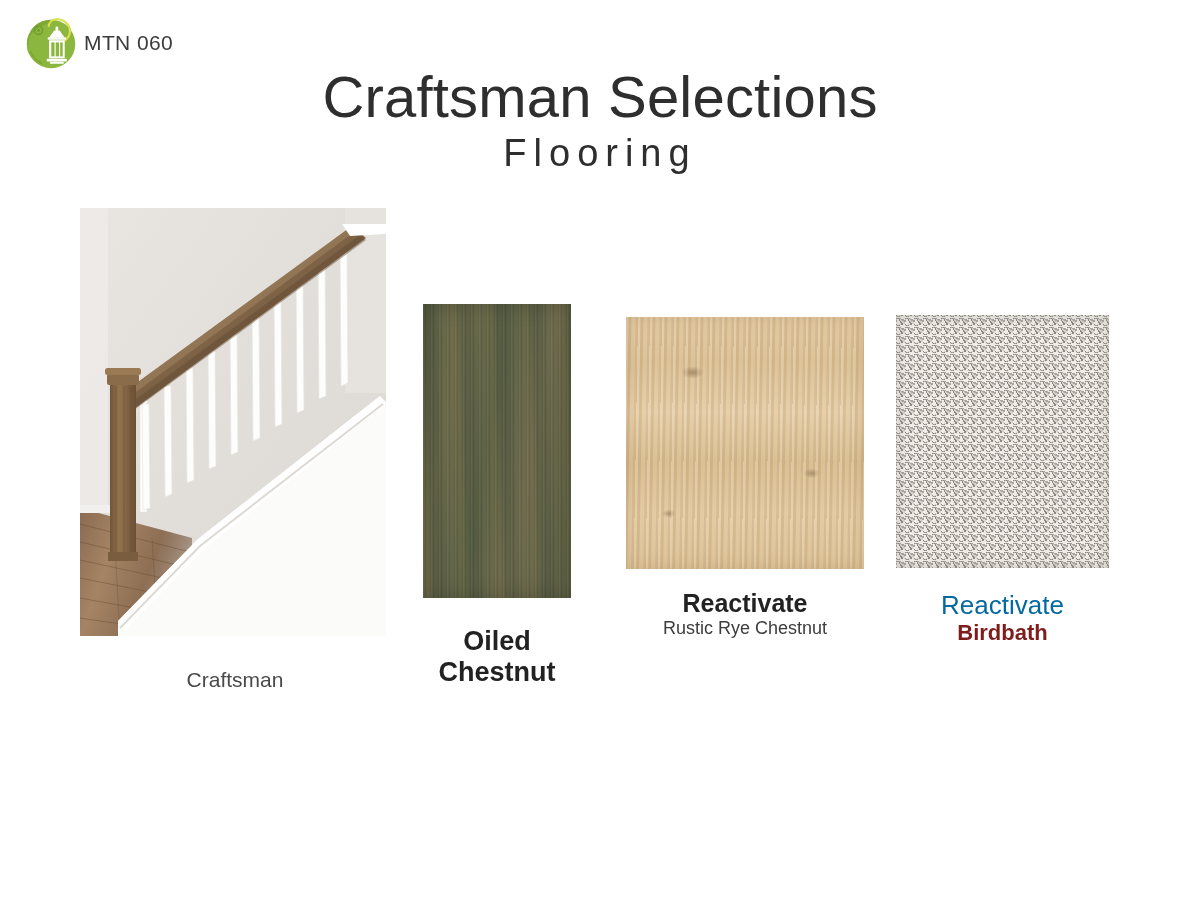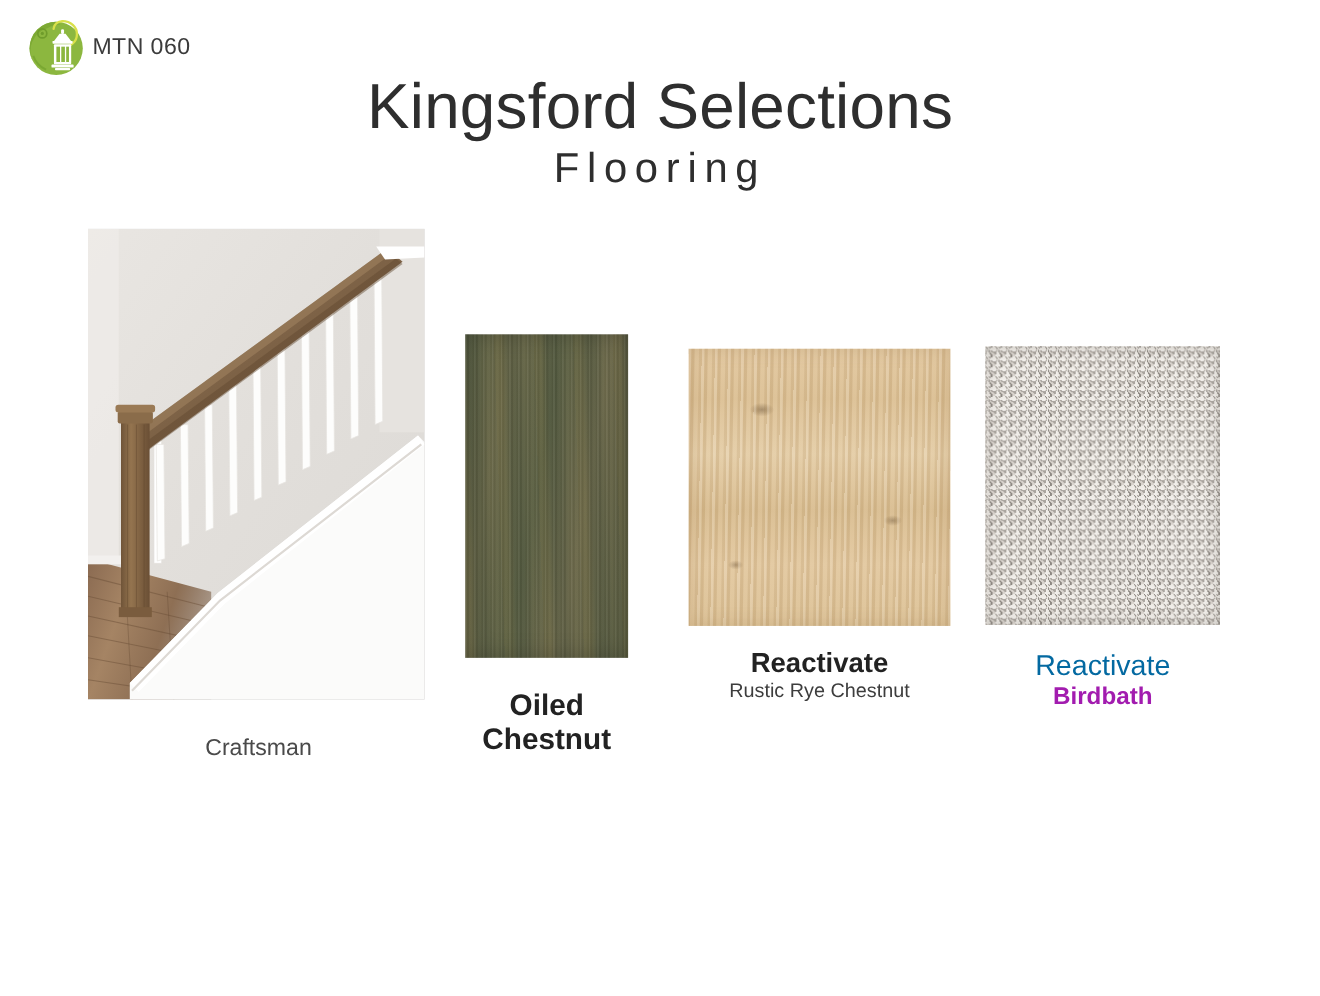--- a/index.html
+++ b/index.html
@@ -89,21 +89,21 @@
   #item-kingsford .swatch { width: 238px; height: 252px; margin: 0 auto; }
   #item-kingsford .caption { margin-top: 20px; }
   #item-kingsford .cap-primary { font-size: 25px; font-weight: 700; }
   #item-kingsford .cap-secondary { font-size: 18px; font-weight: 400; color: #3d3d3d; }
 
   
   #item-carpet { left: 880px; top: 315px; width: 245px; }
   #item-carpet .swatch { width: 213px; height: 253px; margin: 0 auto; }
   #item-carpet .caption { margin-top: 22px; }
   #item-carpet .cap-primary { font-size: 26px; font-weight: 400; color: #0369a1; }
-  #item-carpet .cap-secondary { font-size: 22px; font-weight: 700; color: #a21caf; }
+  #item-carpet .cap-secondary { font-size: 22px; font-weight: 700; color: #7f1d1d; }
 
   
   .tex-green {
     background:
       repeating-linear-gradient(90deg,
         rgba(255,255,255,0.055) 0px, rgba(255,255,255,0.055) 1px,
         rgba(0,0,0,0.07) 2px, rgba(0,0,0,0.07) 3px,
         rgba(255,255,255,0.02) 4px, rgba(255,255,255,0.02) 6px,
         rgba(0,0,0,0.04) 7px, rgba(0,0,0,0.04) 8px),
       repeating-linear-gradient(88deg,
@@ -170,21 +170,21 @@
           <rect x="34.8" y="31.4" width="3.4" height="14.4"></rect>
           <rect x="39.4" y="31.4" width="2.6" height="14.4"></rect>
         </g>
         <path d="M36 22.4l3.9 5.2h-7.8z" fill="#8cb73f" opacity="0.0"></path>
       </svg>
     </span>
     <span class="brand-code">MTN 060</span>
   </div>
 
   <div class="title-block">
-    <div class="title-main">Kingsford Selections</div>
+    <div class="title-main">Craftsman Selections</div>
     <div class="title-sub">Flooring</div>
   </div>
 
   <div class="item" id="item-stair">
     <div class="swatch">
       <svg viewBox="0 0 306 428" width="306" height="428" preserveAspectRatio="none" aria-hidden="true">
         <defs>
           <linearGradient id="wallg" x1="0" y1="0" x2="1" y2="1">
             <stop offset="0%" stop-color="#e9e6e2"></stop>
             <stop offset="45%" stop-color="#e2dfdb"></stop>

